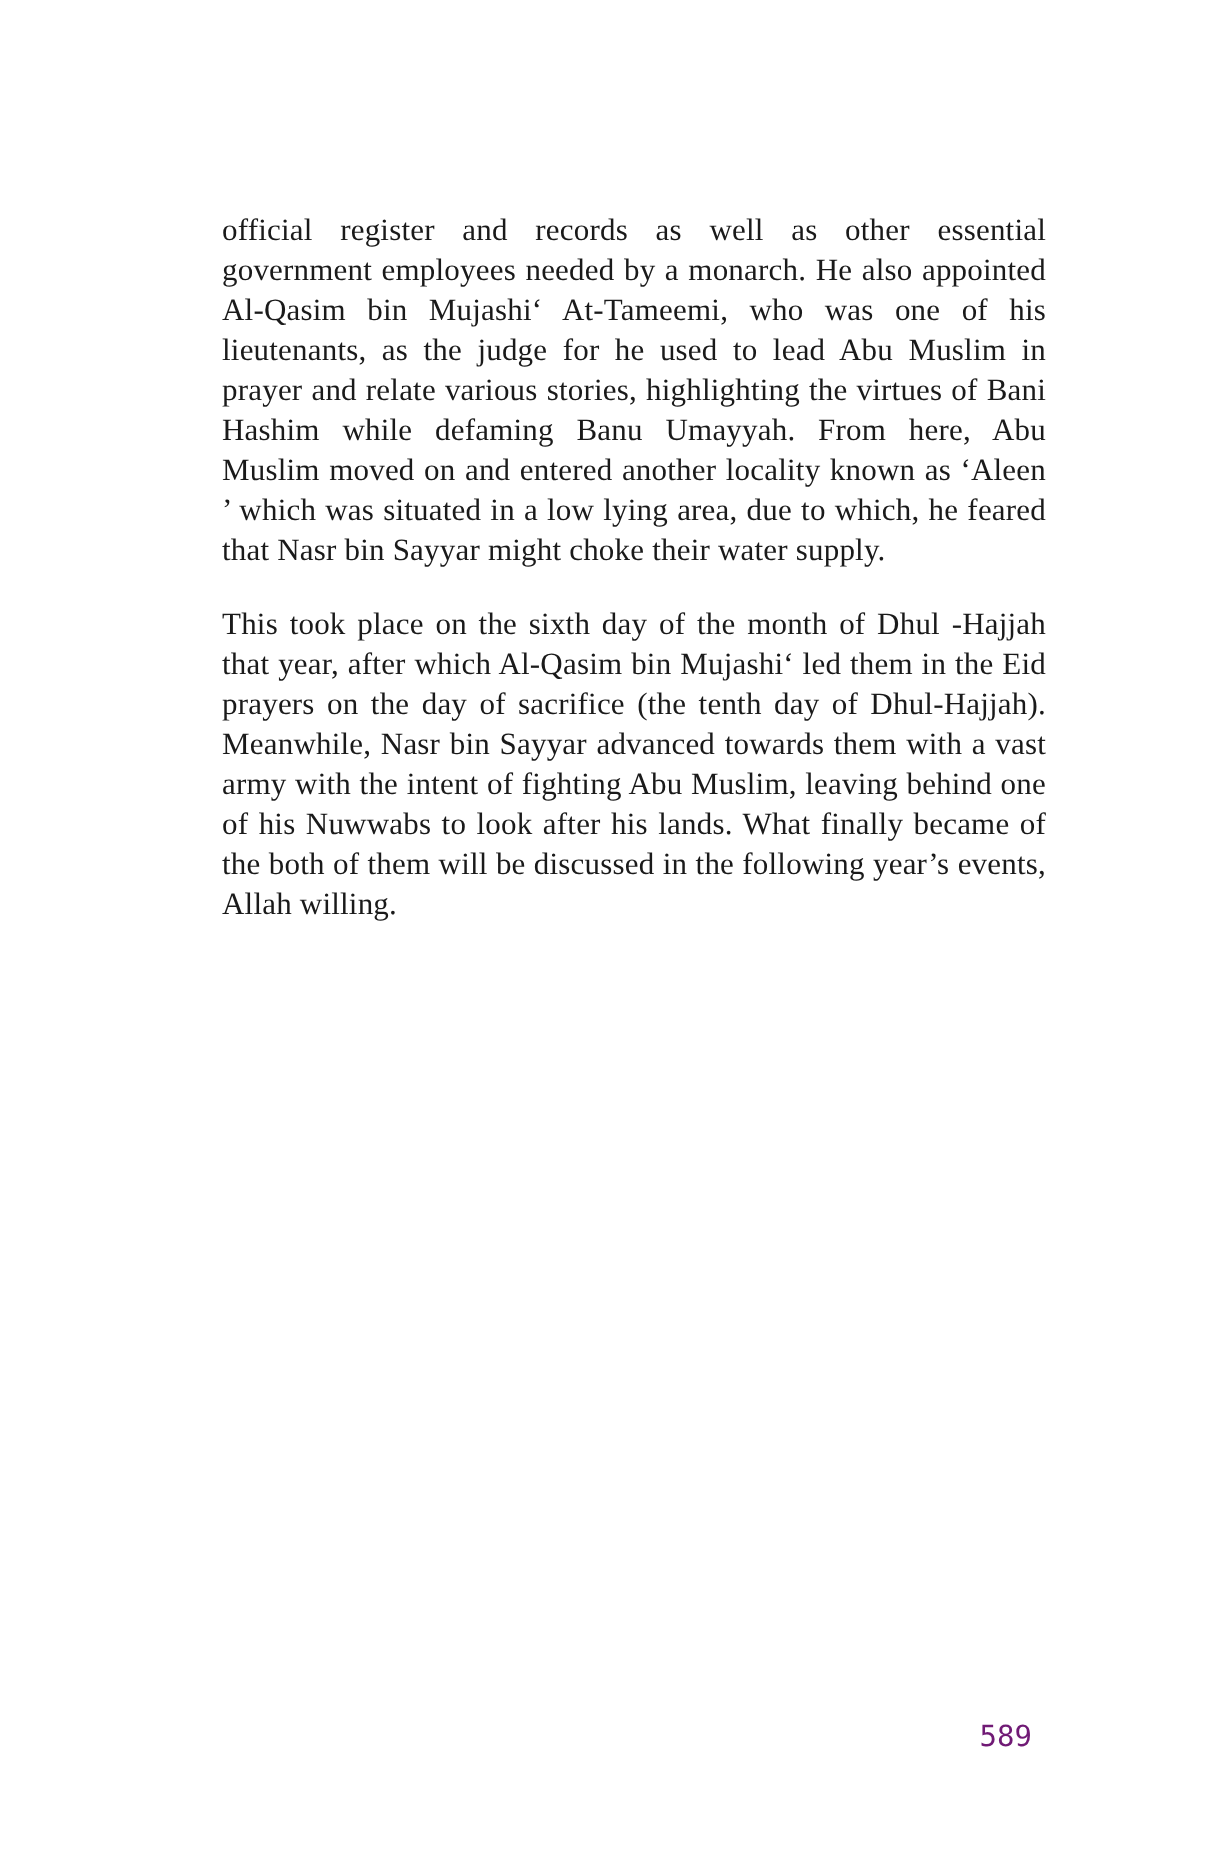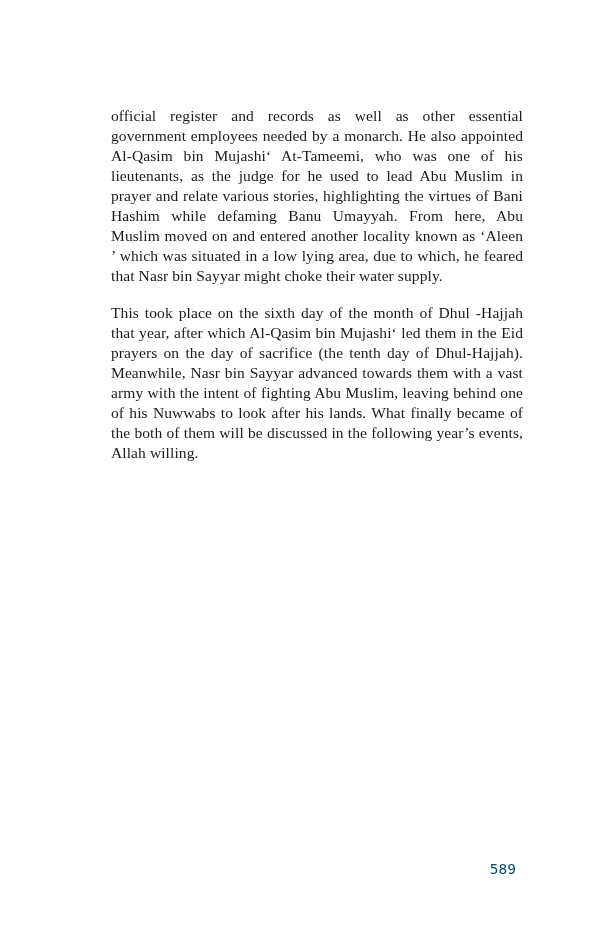--- a/index.html
+++ b/index.html
@@ -28,21 +28,21 @@
     line-height: 20px;
     text-align: justify;
     letter-spacing: 0.1px;
   }
   .page-number {
     position: absolute;
     top: 861px;
     right: 82px;
     font-family: "DejaVu Sans Mono", monospace;
     font-size: 14.5px;
-    color: #0c4a6e;
+    color: #701a75;
   }
 </style>
 </head>
 <body>
 
 <div class="page">
   <div class="text-block">
     <p>official register and records as well as other essential government employees needed by a monarch. He also appointed Al-Qasim bin Mujashi‘ At-Tameemi, who was one of his lieutenants, as the judge for he used to lead Abu Muslim in prayer and relate various stories, highlighting the virtues of Bani Hashim while defaming Banu Umayyah. From here, Abu Muslim moved on and entered another locality known as ‘Aleen ’ which was situated in a low lying area, due to which, he feared that Nasr bin Sayyar might choke their water supply.</p>
     <p>This took place on the sixth day of the month of Dhul -Hajjah that year, after which Al-Qasim bin Mujashi‘ led them in the Eid prayers on the day of sacrifice (the tenth day of Dhul-Hajjah). Meanwhile, Nasr bin Sayyar advanced towards them with a vast army with the intent of fighting Abu Muslim, leaving behind one of his Nuwwabs to look after his lands. What finally became of the both of them will be discussed in the following year’s events, Allah willing.</p>
   </div>

